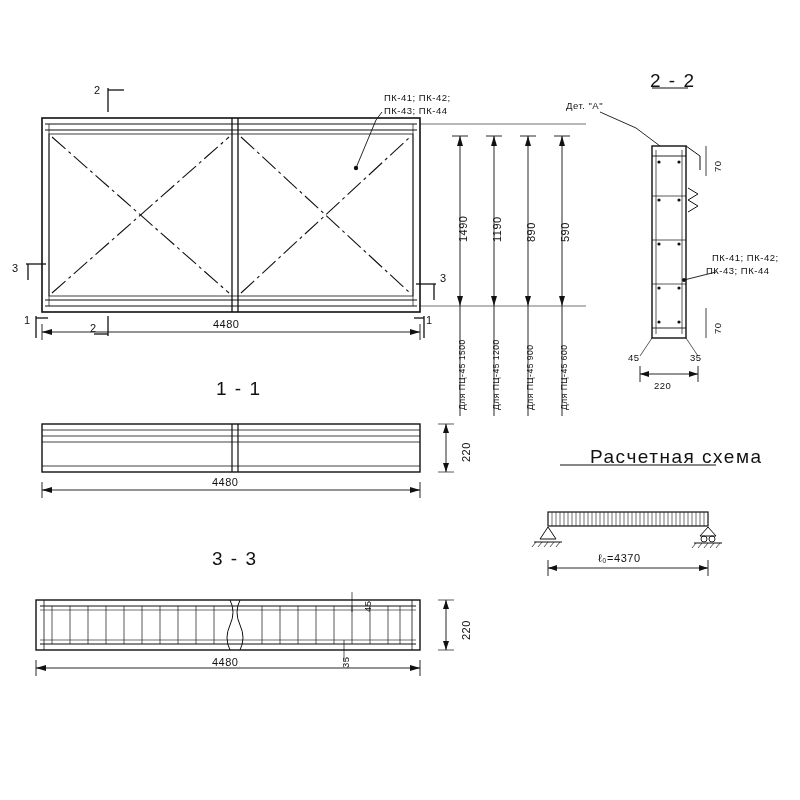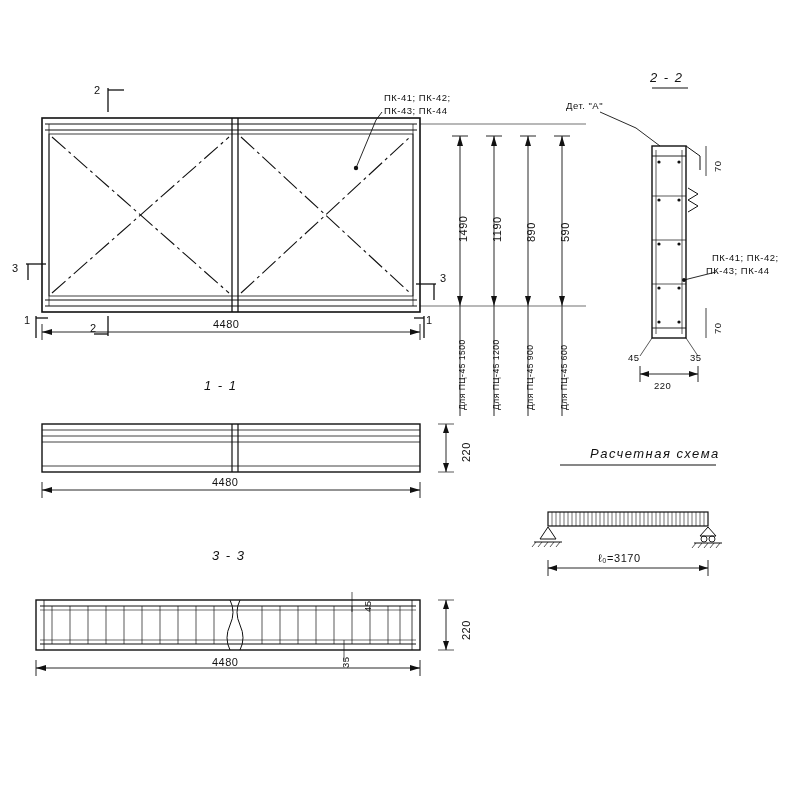--- a/index.html
+++ b/index.html
@@ -30,23 +30,22 @@
     position: absolute;
     font-family: "Liberation Sans", sans-serif;
     font-size: 11px;
     letter-spacing: 0.5px;
     color: #111;
     white-space: nowrap;
   }
   .lbl.small { font-size: 9.5px; }
   .lbl.tiny { font-size: 8.5px; }
   .lbl.title {
-    font-size: 13px;
+    font-size: 19px;
     letter-spacing: 1.5px;
-    font-style: italic;
   }
   .vert {
     transform-origin: 0 0;
     transform: rotate(-90deg);
   }
 </style>
 </head>
 <body>
 
 <div id="sheet">
@@ -335,36 +334,36 @@
   <div class="lbl vert" style="left:457px; top:242px;">1490</div>
   <div class="lbl vert" style="left:491px; top:242px;">1190</div>
   <div class="lbl vert" style="left:525px; top:242px;">890</div>
   <div class="lbl vert" style="left:559px; top:242px;">590</div>
 
   <div class="lbl vert tiny" style="left:457px; top:410px;">Для ПЦ-45 1500</div>
   <div class="lbl vert tiny" style="left:491px; top:410px;">Для ПЦ-45 1200</div>
   <div class="lbl vert tiny" style="left:525px; top:410px;">Для ПЦ-45 900</div>
   <div class="lbl vert tiny" style="left:559px; top:410px;">Для ПЦ-45 600</div>
 
-  <div class="lbl title" style="left:204px; top:378px;">1 - 1</div>
+  <div class="lbl title" style="left:216px; top:378px;">1 - 1</div>
   <div class="lbl vert" style="left:460px; top:462px;">220</div>
   <div class="lbl" style="left:212px; top:476px;">4480</div>
 
   <div class="lbl title" style="left:212px; top:548px;">3 - 3</div>
   <div class="lbl vert" style="left:460px; top:640px;">220</div>
   <div class="lbl" style="left:212px; top:656px;">4480</div>
   <div class="lbl vert small" style="left:362px; top:612px;">45</div>
   <div class="lbl vert small" style="left:340px; top:668px;">35</div>
 
   <div class="lbl title" style="left:650px; top:70px;">2 - 2</div>
   <div class="lbl small" style="left:566px; top:100px;">Дет. "А"</div>
   <div class="lbl vert small" style="left:712px; top:172px;">70</div>
   <div class="lbl vert small" style="left:712px; top:334px;">70</div>
   <div class="lbl small" style="left:628px; top:352px;">45</div>
   <div class="lbl small" style="left:690px; top:352px;">35</div>
   <div class="lbl small" style="left:654px; top:380px;">220</div>
   <div class="lbl small" style="left:712px; top:252px;">ПК-41; ПК-42;</div>
   <div class="lbl small" style="left:706px; top:265px;">ПК-43; ПК-44</div>
 
   <div class="lbl title" style="left:590px; top:446px;">Расчетная схема</div>
-  <div class="lbl" style="left:598px; top:552px;">ℓ₀=3170</div>
+  <div class="lbl" style="left:598px; top:552px;">ℓ₀=4370</div>
 
 </div>
 
 </body></html>

